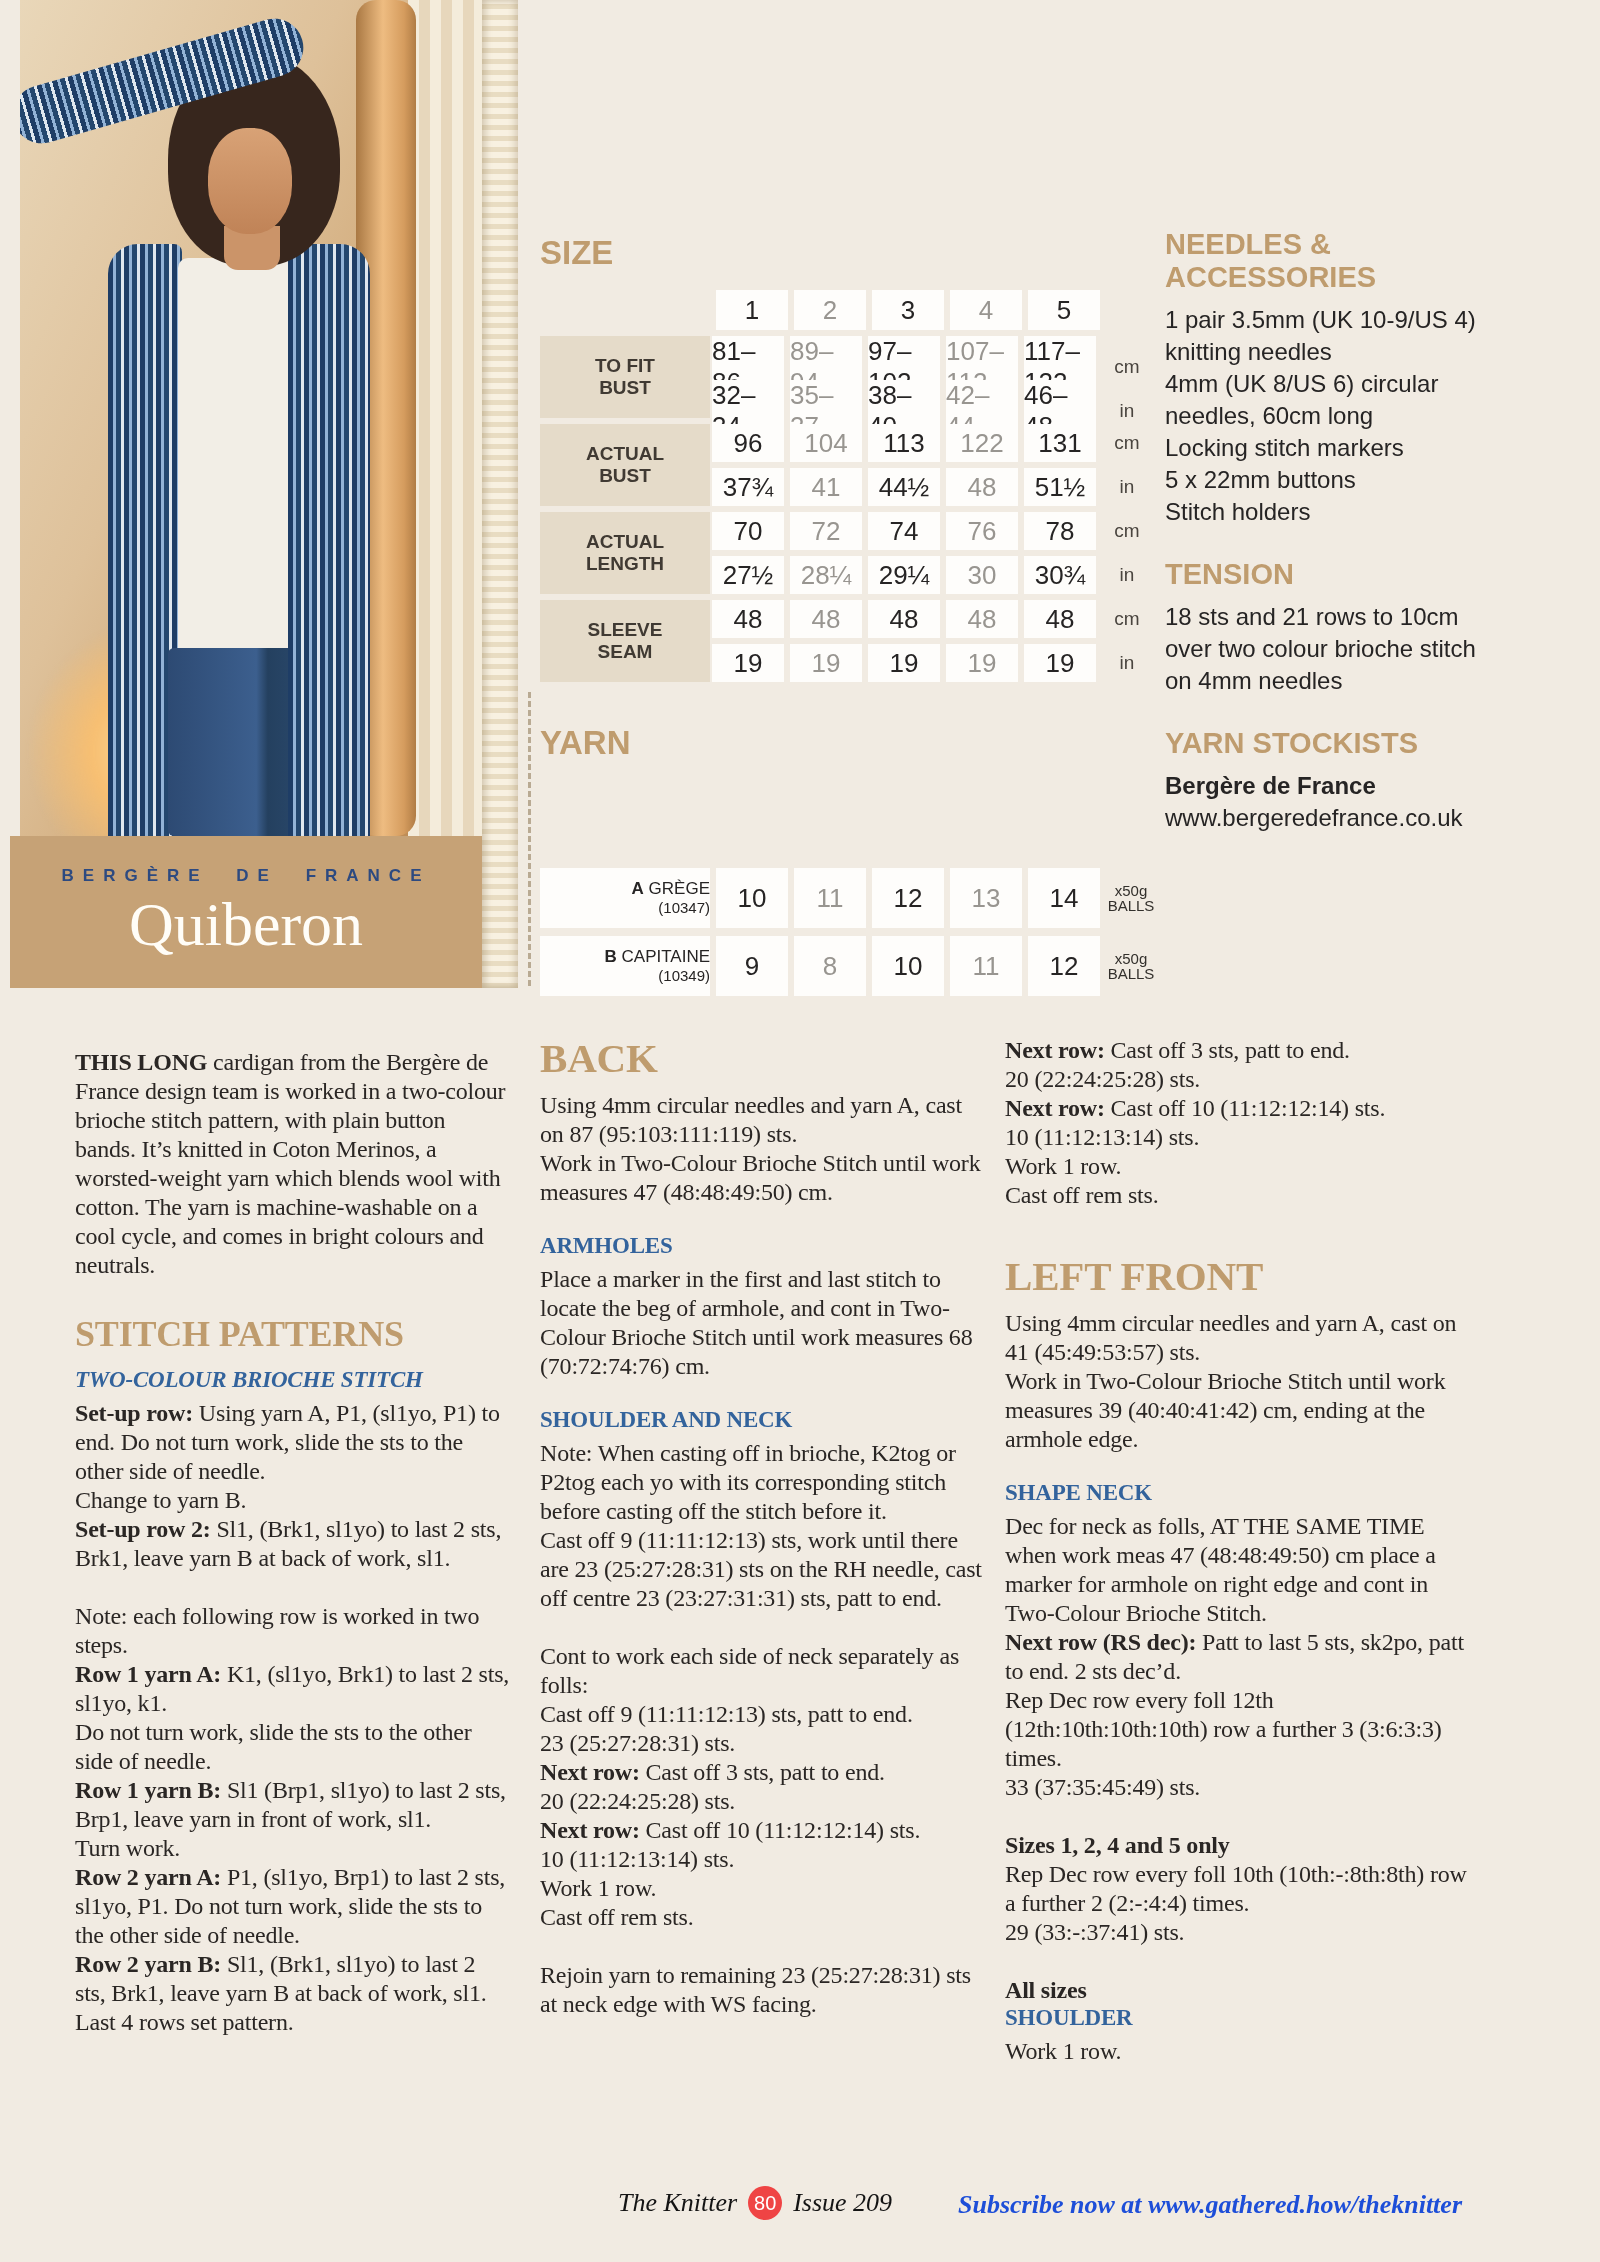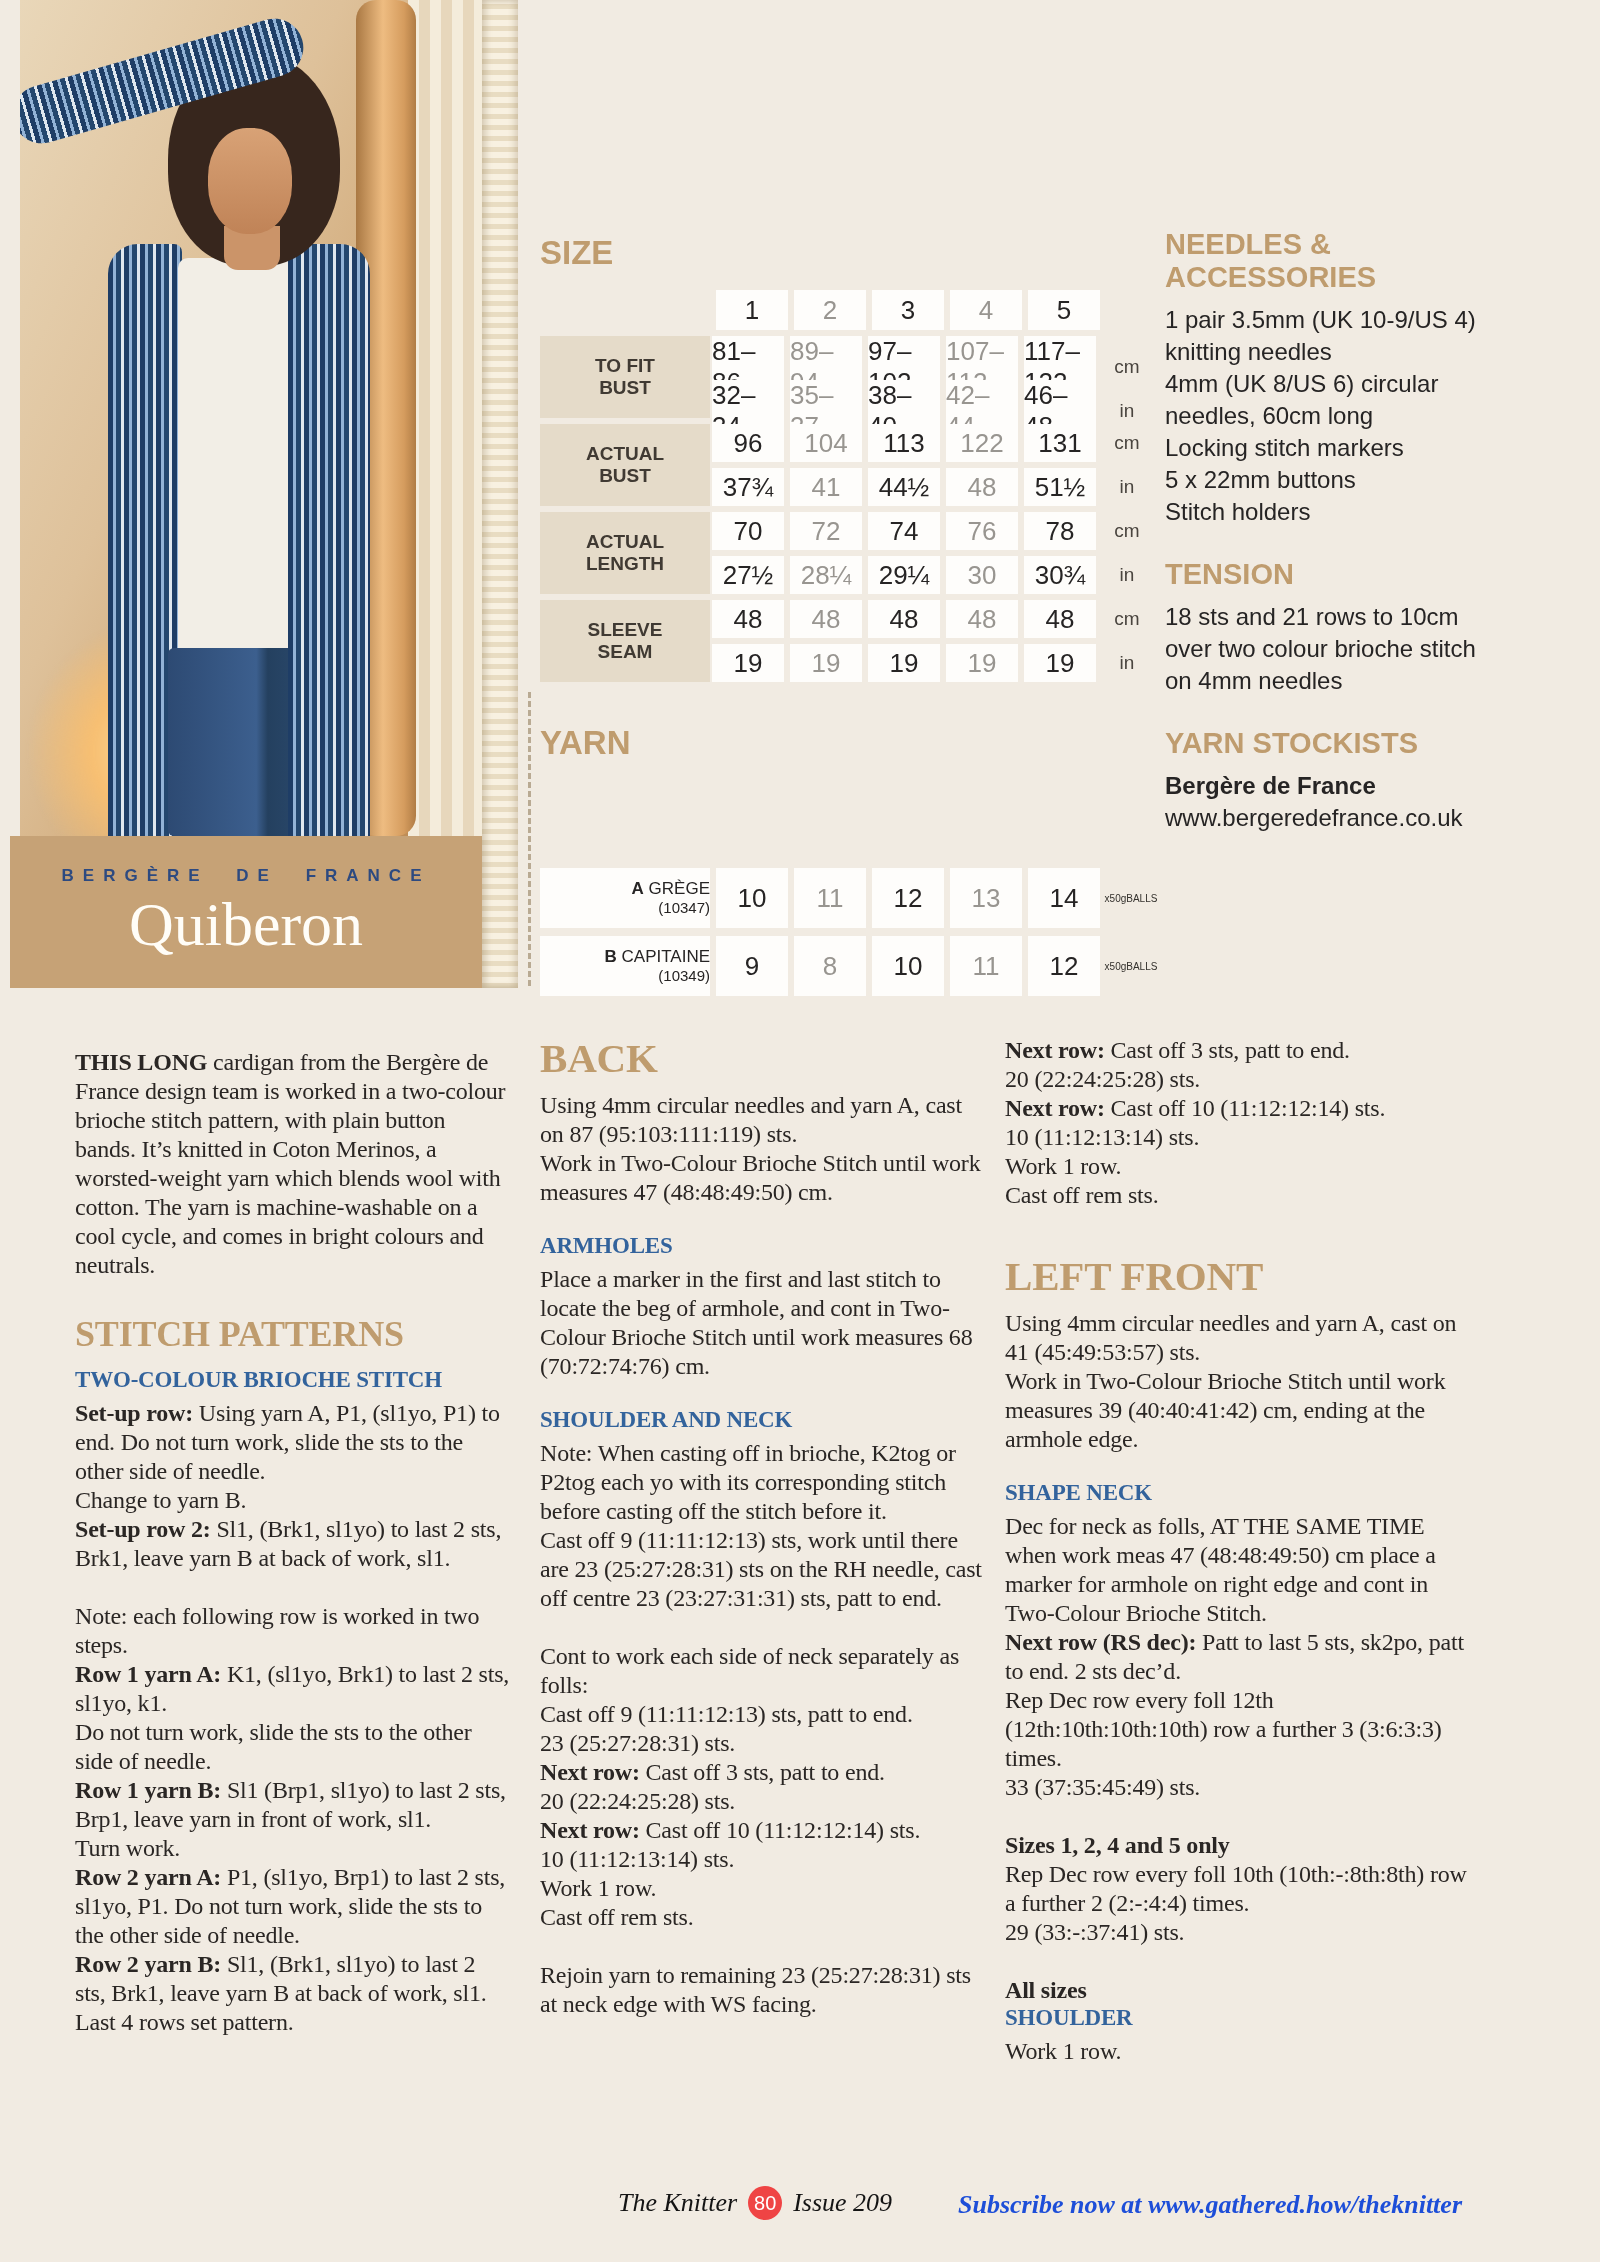--- a/index.html
+++ b/index.html
@@ -68,22 +68,22 @@
   
   .yarn-box { position:absolute; left:540px; top:762px; width:606px; box-sizing:border-box;
               background:#e5dbc9; padding:8px 14px; font-size:23px; line-height:27px; color:#262424; }
   .yarn-rows { position:absolute; left:540px; top:868px; width:606px; }
   .yrow { display:grid; grid-template-columns:170px repeat(5,72px) 50px; column-gap:6px; height:60px; margin-bottom:8px; }
   .yrow > div:nth-child(3), .yrow > div:nth-child(5) { color:#989590; }
   .ylabel { background:#fefdfb; display:flex; flex-direction:column; align-items:flex-end; justify-content:center;
             font-size:17px; line-height:19px; color:#262424; text-align:center; }
   .ylabel .code { font-size:15px; }
   .ycell { background:#fefdfb; display:flex; align-items:center; justify-content:center; font-size:26px; color:#262424; }
-  .yunit { display:flex; flex-direction:row; align-items:center; justify-content:center;
-           font-size:10px; line-height:15px; color:#33302c; text-align:center; }
+  .yunit { display:flex; flex-direction:column; align-items:center; justify-content:center;
+           font-size:15px; line-height:15px; color:#33302c; text-align:center; }
 
   
   .rightcol { position:absolute; left:1165px; top:228px; width:312px; color:#262424; }
   .rightcol p { margin:0; font-size:24px; line-height:32px; white-space:pre-line; }
   .mt { margin-top:30px; }
   .stockname { font-weight:700; }
   .stockurl { text-decoration:none; color:#262424; }
 
   
   .col { position:absolute; font-family:"Liberation Serif", serif; font-size:24px; line-height:29px;
@@ -278,21 +278,21 @@
     <div class="htan rh mt">TENSION</div>
     <p>18 sts and 21 rows to 10cm over two colour brioche stitch on 4mm needles</p>
     <div class="htan rh mt">YARN STOCKISTS</div>
     <p class="stockname">Bergère de France</p>
     <p><a class="stockurl" href="#">www.bergeredefrance.co.uk</a></p>
   </div>
 
   <div class="col col1">
     <p class="body"><b>THIS LONG</b><span> cardigan from the Bergère de France design team is worked in a two-colour brioche stitch pattern, with plain button bands. It’s knitted in Coton Merinos, a worsted-weight yarn which blends wool with cotton. The yarn is machine-washable on a cool cycle, and comes in bright colours and neutrals.</span></p>
     <div class="htan hcol">STITCH PATTERNS</div>
-    <div class="hblue" style="margin-top:13px;">TWO-COLOUR BRIOCHE STITCH</div>
+    <div class="hblue" style="margin-top:13px;font-style:italic;">TWO-COLOUR BRIOCHE STITCH</div>
     <div>
 
         <p class="body"><b>Set-up row:</b><span> Using yarn A, P1, (sl1yo, P1) to end. Do not turn work, slide the sts to the other side of needle.
 Change to yarn B.</span></p>
 
         <p class="body"><b>Set-up row 2:</b><span> Sl1, (Brk1, sl1yo) to last 2 sts, Brk1, leave yarn B at back of work, sl1.</span></p>
 
         <p class="body"><b></b><span>&nbsp;</span></p>
 
         <p class="body"><b></b><span>Note: each following row is worked in two steps.</span></p>

